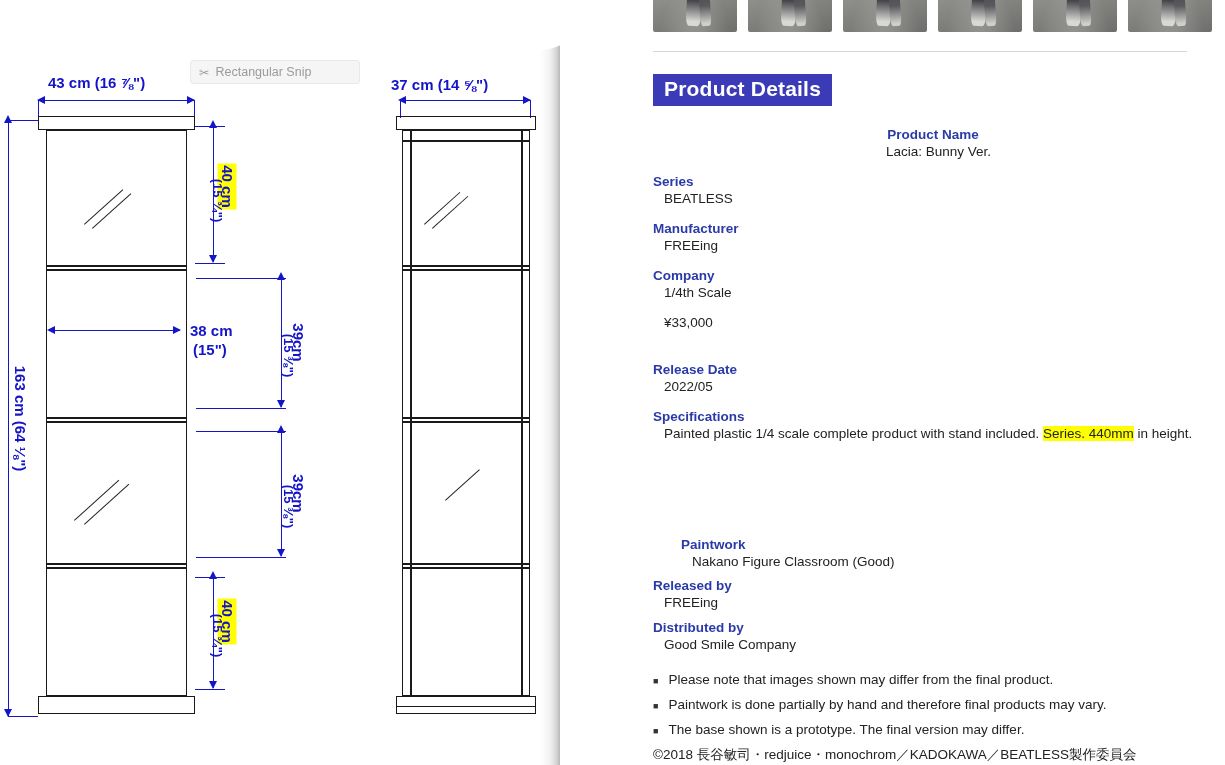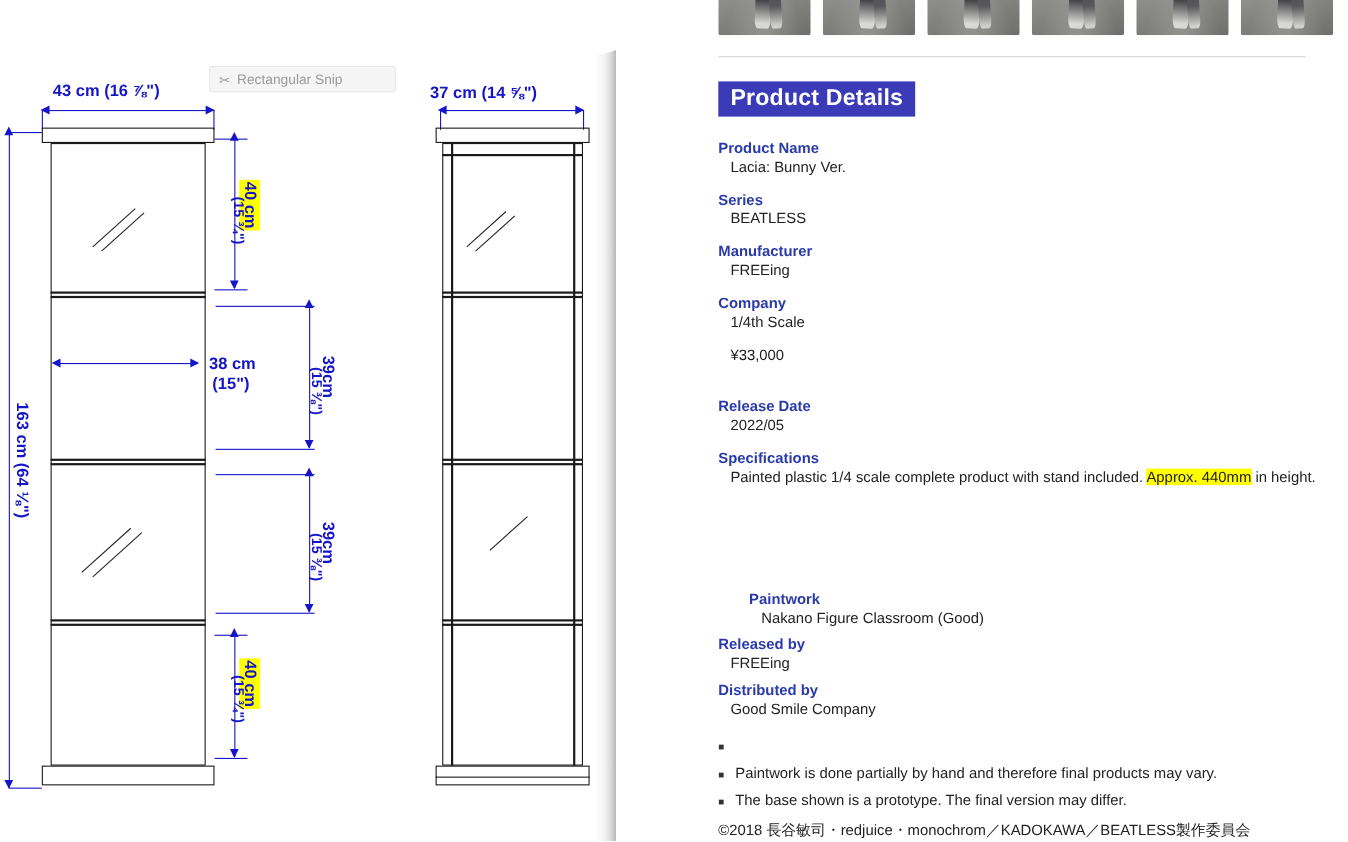--- a/index.html
+++ b/index.html
@@ -319,21 +319,21 @@
       <div class="thumb"></div>
       <div class="thumb"></div>
       <div class="thumb"></div>
       <div class="thumb"></div>
     </div>
 
     <div id="hr-top"></div>
 
     <div id="details-title">Product Details</div>
 
-    <div class="field" style="top:126px;">
+    <div class="field" style="top:126px;text-align:center;">
       <div class="field-label">Product Name</div>
       <div class="field-value">Lacia: Bunny Ver.</div>
     </div>
 
     <div class="field" style="top:173px;">
       <div class="field-label">Series</div>
       <div class="field-value">BEATLESS</div>
     </div>
 
     <div class="field" style="top:220px;">
@@ -350,21 +350,21 @@
       <div class="field-value">¥33,000</div>
     </div>
 
     <div class="field" style="top:361px;">
       <div class="field-label">Release Date</div>
       <div class="field-value">2022/05</div>
     </div>
 
     <div class="field" style="top:408px;">
       <div class="field-label">Specifications</div>
-      <div class="field-value">Painted plastic 1/4 scale complete product with stand included. <span class="hl-y">Approx. 440mm</span> in height.</div>
+      <div class="field-value">Painted plastic 1/4 scale complete product with stand included. <span class="hl-y">Series. 440mm</span> in height.</div>
     </div>
 
 
     <div class="field" style="top:536px;margin-left:28px;">
       <div class="field-label">Paintwork</div>
       <div class="field-value">Nakano Figure Classroom (Good)</div>
     </div>
 
     <div class="field" style="top:577px;">
       <div class="field-label">Released by</div>
@@ -372,20 +372,21 @@
     </div>
 
     <div class="field" style="top:612px;margin-top:7px;">
       <div class="field-label">Distributed by</div>
       <div class="field-value">Good Smile Company</div>
     </div>
 
     <div id="notes">
       <div class="note">
         <span class="bullet">■</span>
+        <span>Please note that images shown may differ from the final product.</span>
       </div>
       <div class="note">
         <span class="bullet">■</span>
         <span>Paintwork is done partially by hand and therefore final products may vary.</span>
       </div>
       <div class="note">
         <span class="bullet">■</span>
         <span>The base shown is a prototype. The final version may differ.</span>
       </div>
     </div>

